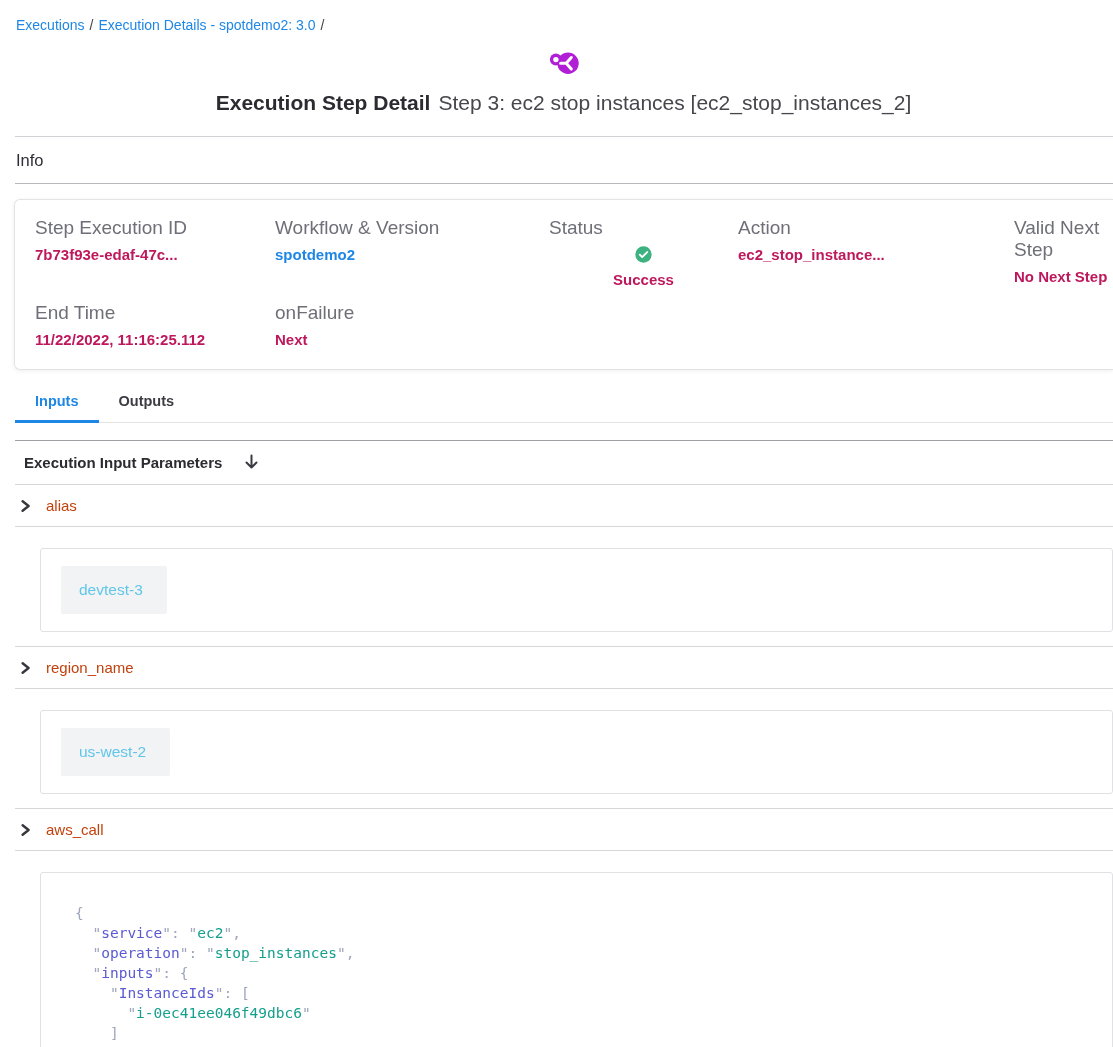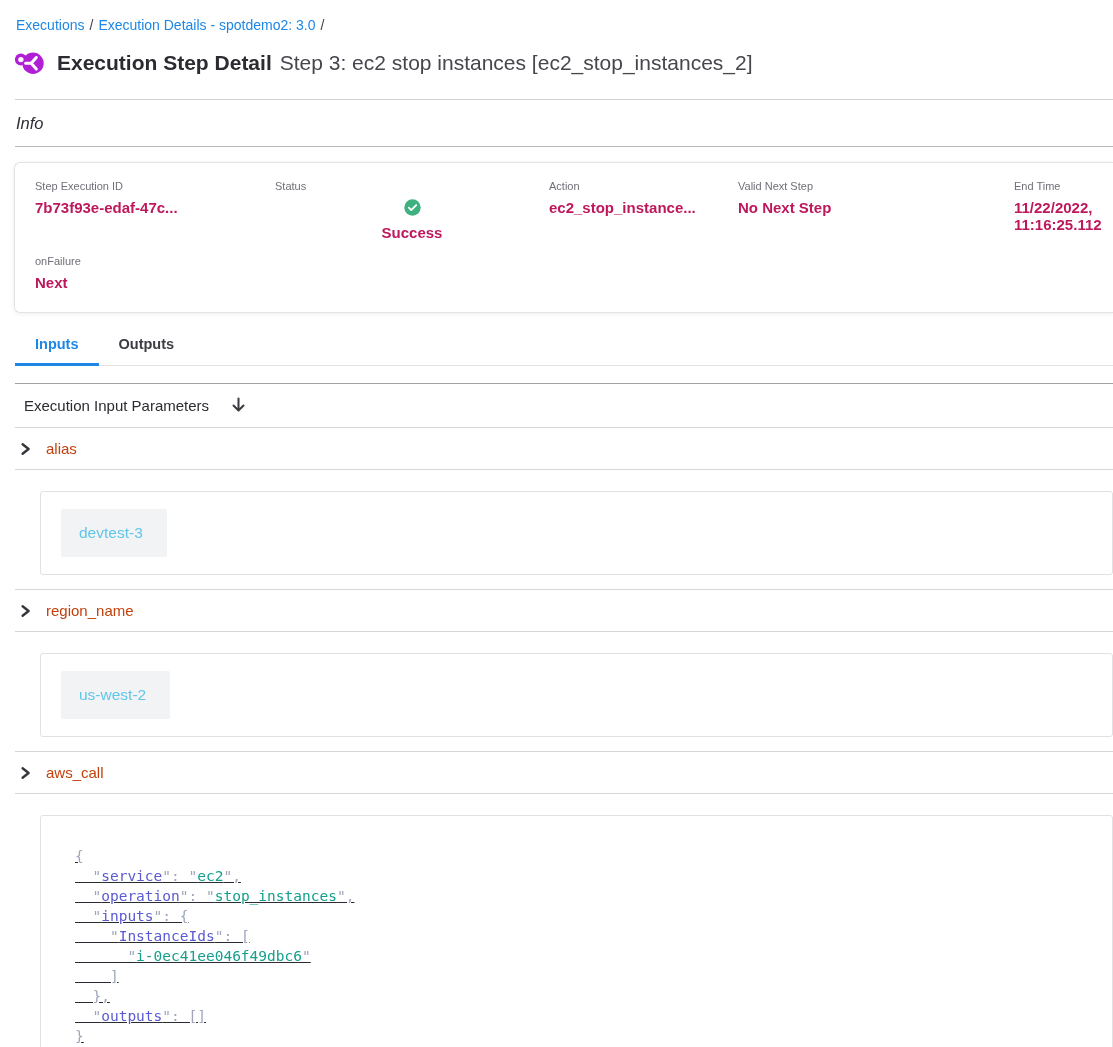--- a/index.html
+++ b/index.html
@@ -7,56 +7,56 @@
     width:1113px;height:1047px;overflow:hidden;background:#ffffff;
     font-family:"Liberation Sans","DejaVu Sans",sans-serif;color:#2b2b33;
     -webkit-font-smoothing:antialiased;
   }
   .hr{height:1px;background:#d7d7da;margin-left:15px;}
   
   .breadcrumb{padding:17px 4px 0 16px;font-size:14px;}
   .breadcrumb a{color:#1e87e5;text-decoration:none;cursor:pointer;}
   .crumb-sep{color:#3f3f46;margin:0 5px;}
   
-  .titlebar{display:flex;align-items:center;gap:13px;margin:15px 0 0 14px;}
+  .titlebar{display:flex;align-items:center;gap:13px;margin:15px 0 0 14px;flex-direction:column;}
   .titlebar svg{flex:0 0 auto;display:block;}
   .title-text{font-size:21px;}
   .title-main{font-weight:700;color:#2b2b31;}
   .title-sub{font-weight:400;color:#46464d;margin-left:8px;}
   .hr-title{margin-top:21px;background:#d2d2d6;}
   
-  .info-heading{margin:14px 0 0 16px;font-size:16.5px;color:#2e2e36;font-style:italic;}
+  .info-heading{margin:14px 0 0 16px;font-size:16.5px;color:#2e2e36;}
   .hr-info{margin-top:13px;background:#b9b9bd;}
   
   .card{
     margin:15px 0 0 14px;border:1px solid #e3e3e6;border-right:none;
     border-radius:6px 0 0 6px;box-shadow:0 1px 4px rgba(0,0,0,.07);
     padding:17px 0 21px 20px;
     display:grid;grid-template-columns:240px 274px 189px 276px 1fr;row-gap:14px;
   }
-  .field-label{font-size:11px;color:#6f6f78;margin-bottom:7px;}
+  .field-label{font-size:19px;color:#6f6f78;margin-bottom:7px;}
   .field-value{font-size:15px;font-weight:600;color:#be185d;}
   .field-value.link{color:#1e87e5;cursor:pointer;}
   .status-line{display:flex;align-items:center;gap:8px;flex-direction:column;}
   
   .tabs{display:flex;margin:15px 0 0 15px;border-bottom:1px solid #e3e3e5;}
   .tab{font-size:14.5px;font-weight:600;color:#3c3c43;padding:8px 20px 11px 20px;
        margin-bottom:-1px;border-bottom:3px solid transparent;cursor:pointer;}
   .tab.active{color:#1e87e5;border-bottom-color:#1e87e5;}
   .hr-dark{margin-top:17px;background:#a0a0a5;}
   
   .params-header{display:flex;align-items:center;gap:22px;padding:13px 0 13px 24px;}
-  .params-title{font-size:15px;font-weight:400;color:#2b2b31;}
+  .params-title{font-size:15px;font-weight:700;color:#2b2b31;}
   .dl-icon{cursor:pointer;display:flex;align-items:center;}
   
   .sec-header{display:flex;align-items:center;gap:15px;padding:12px 0 12px 20px;cursor:pointer;}
   .sec-label{font-size:15px;color:#c2410c;}
   .panel{
     margin:21px 0 14px 40px;border:1px solid #e1e1e4;border-radius:3px;
-    padding:17px 0 17px 20px;background:#fff;text-decoration:underline;
+    padding:17px 0 17px 20px;background:#fff;
   }
   .chip{
     display:inline-block;background:#f2f3f5;color:#5fc6e9;
     font-size:15.5px;padding:15px 24px 15px 18px;border-radius:2px;
   }
   .panel.code-panel{padding:30px 0 9px 34px;margin-bottom:0;}
   .code{
     font-family:"DejaVu Sans Mono","Liberation Mono",monospace;
     font-size:14.5px;line-height:20px;white-space:pre;
   }
@@ -85,20 +85,24 @@
 
 <div class="hr hr-title"></div>
 
 <div class="info-heading">Info</div>
 <div class="hr hr-info"></div>
 
 <div class="card">
   <div>
     <div class="field-label">Step Execution ID</div>
     <div class="field-value">7b73f93e-edaf-47c...</div>
+  </div>
+  <div>
+    <div class="field-label">Workflow &amp; Version</div>
+    <div class="field-value link">spotdemo2</div>
   </div>
   <div>
     <div class="field-label">Status</div>
     <div class="field-value status-line">
       <svg width="17" height="17" viewBox="0 0 17 17">
         <circle cx="8.5" cy="8.5" r="8.2" fill="#3eb181"></circle>
         <path d="M4.8 8.7 l2.4 2.4 l5 -5" stroke="#ffffff" stroke-width="1.9" fill="none" stroke-linecap="round" stroke-linejoin="round"></path>
       </svg>
       <span>Success</span>
     </div>

